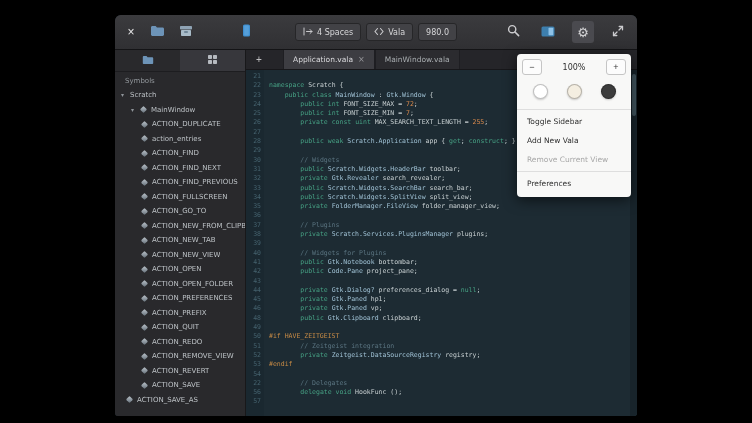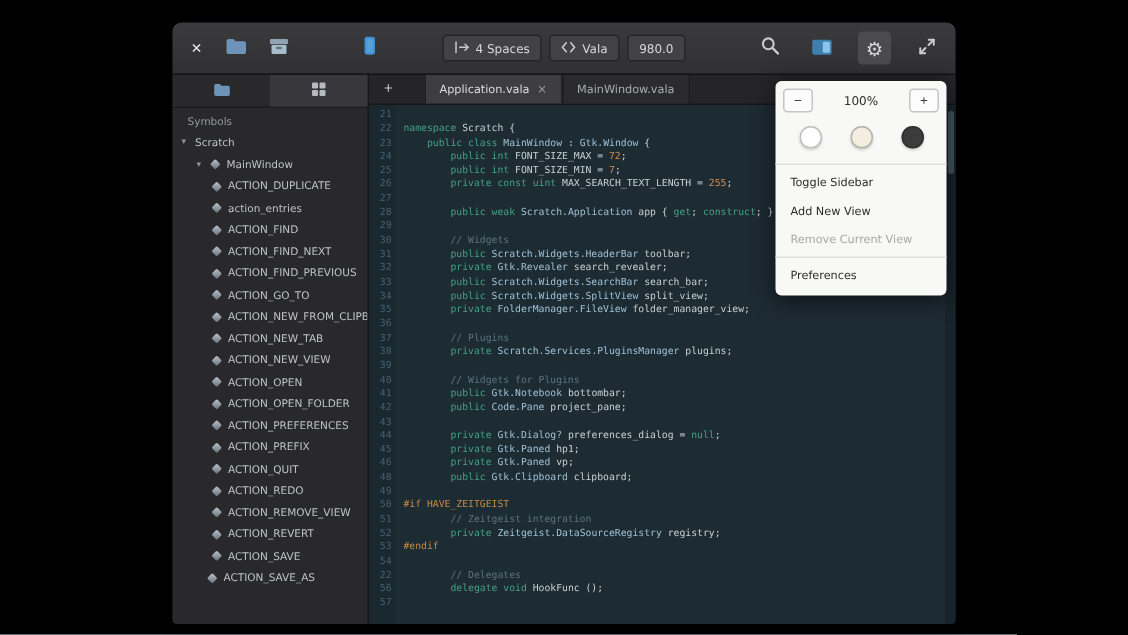--- a/index.html
+++ b/index.html
@@ -206,20 +206,24 @@
             <div class="tree-row" style="padding-left: 26px;">
               <span class="diamond"></span>
               <span class="tree-label">ACTION_FIND_NEXT</span>
             </div>
             <div class="tree-row" style="padding-left: 26px;">
               <span class="diamond"></span>
               <span class="tree-label">ACTION_FIND_PREVIOUS</span>
             </div>
             <div class="tree-row" style="padding-left: 26px;">
               <span class="diamond"></span>
+              <span class="tree-label">ACTION_FULLSCREEN</span>
+            </div>
+            <div class="tree-row" style="padding-left: 26px;">
+              <span class="diamond"></span>
               <span class="tree-label">ACTION_GO_TO</span>
             </div>
             <div class="tree-row" style="padding-left: 26px;">
               <span class="diamond"></span>
               <span class="tree-label">ACTION_NEW_FROM_CLIPBOARD</span>
             </div>
             <div class="tree-row" style="padding-left: 26px;">
               <span class="diamond"></span>
               <span class="tree-label">ACTION_NEW_TAB</span>
             </div>
@@ -256,21 +260,21 @@
               <span class="tree-label">ACTION_REMOVE_VIEW</span>
             </div>
             <div class="tree-row" style="padding-left: 26px;">
               <span class="diamond"></span>
               <span class="tree-label">ACTION_REVERT</span>
             </div>
             <div class="tree-row" style="padding-left: 26px;">
               <span class="diamond"></span>
               <span class="tree-label">ACTION_SAVE</span>
             </div>
-            <div class="tree-row" style="padding-left: 23px;">
+            <div class="tree-row" style="padding-left: 11px;">
               <span class="diamond"></span>
               <span class="tree-label">ACTION_SAVE_AS</span>
             </div>
           </div>
       </div>
 
       <div class="editor">
         <div class="tabbar">
           <button class="tab-add">+</button>
           <div class="tab-strip">
@@ -443,21 +447,21 @@
         <button class="zoom-btn">+</button>
       </div>
       <div class="schemes">
           <span class="scheme" style="background: rgb(255, 255, 255);"></span>
           <span class="scheme" style="background: rgb(244, 238, 225);"></span>
           <span class="scheme" style="background: rgb(60, 60, 60);"></span>
         </div>
       <div class="menu-sep"></div>
       <div>
           <div class="menu-item">Toggle Sidebar</div>
-          <div class="menu-item">Add New View</div>
+          <div class="menu-item">Add New Vala</div>
           <div class="menu-item disabled">Remove Current View</div>
           <div class="menu-sep"></div>
           <div class="menu-item">Preferences</div>
         </div>
     </div>
 
   </div>
 </div>
 
 </body></html>

